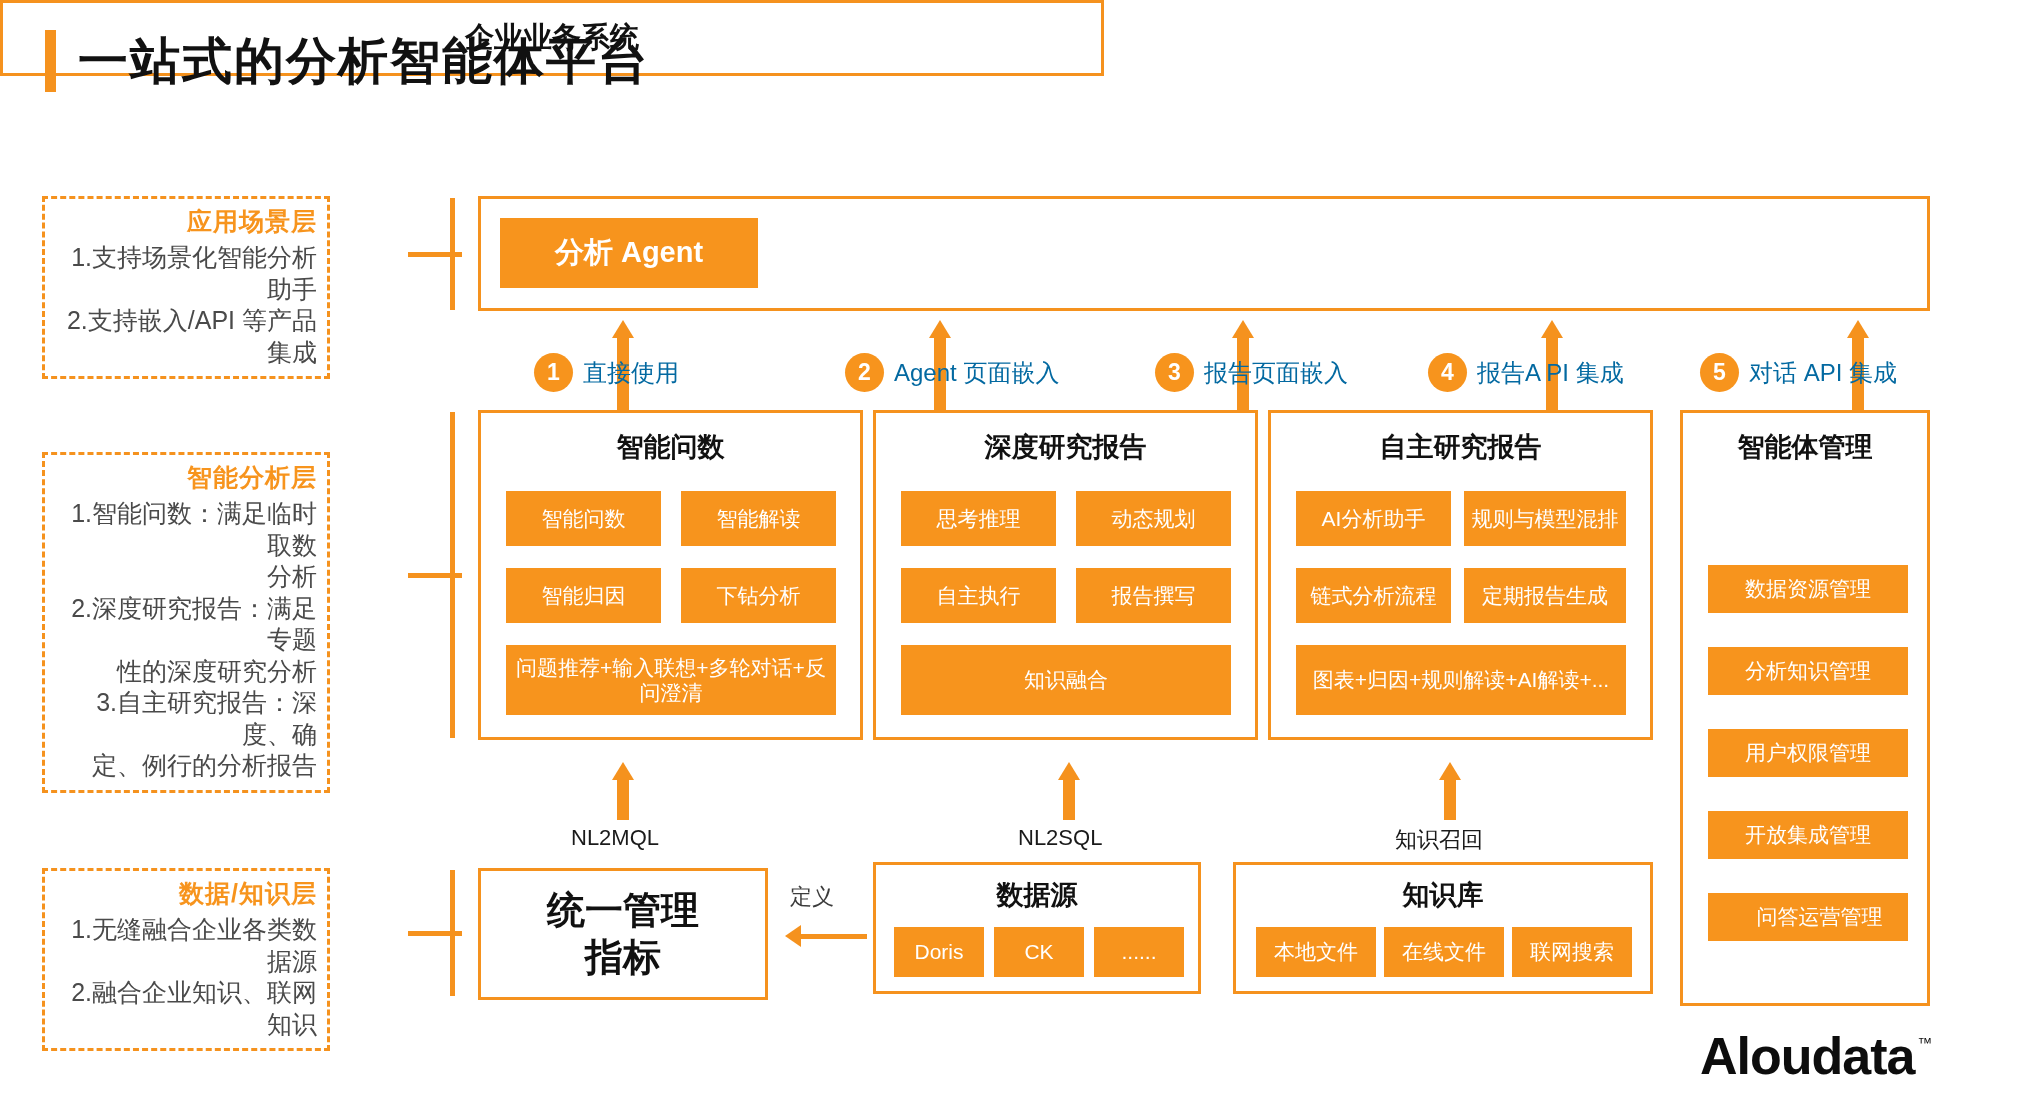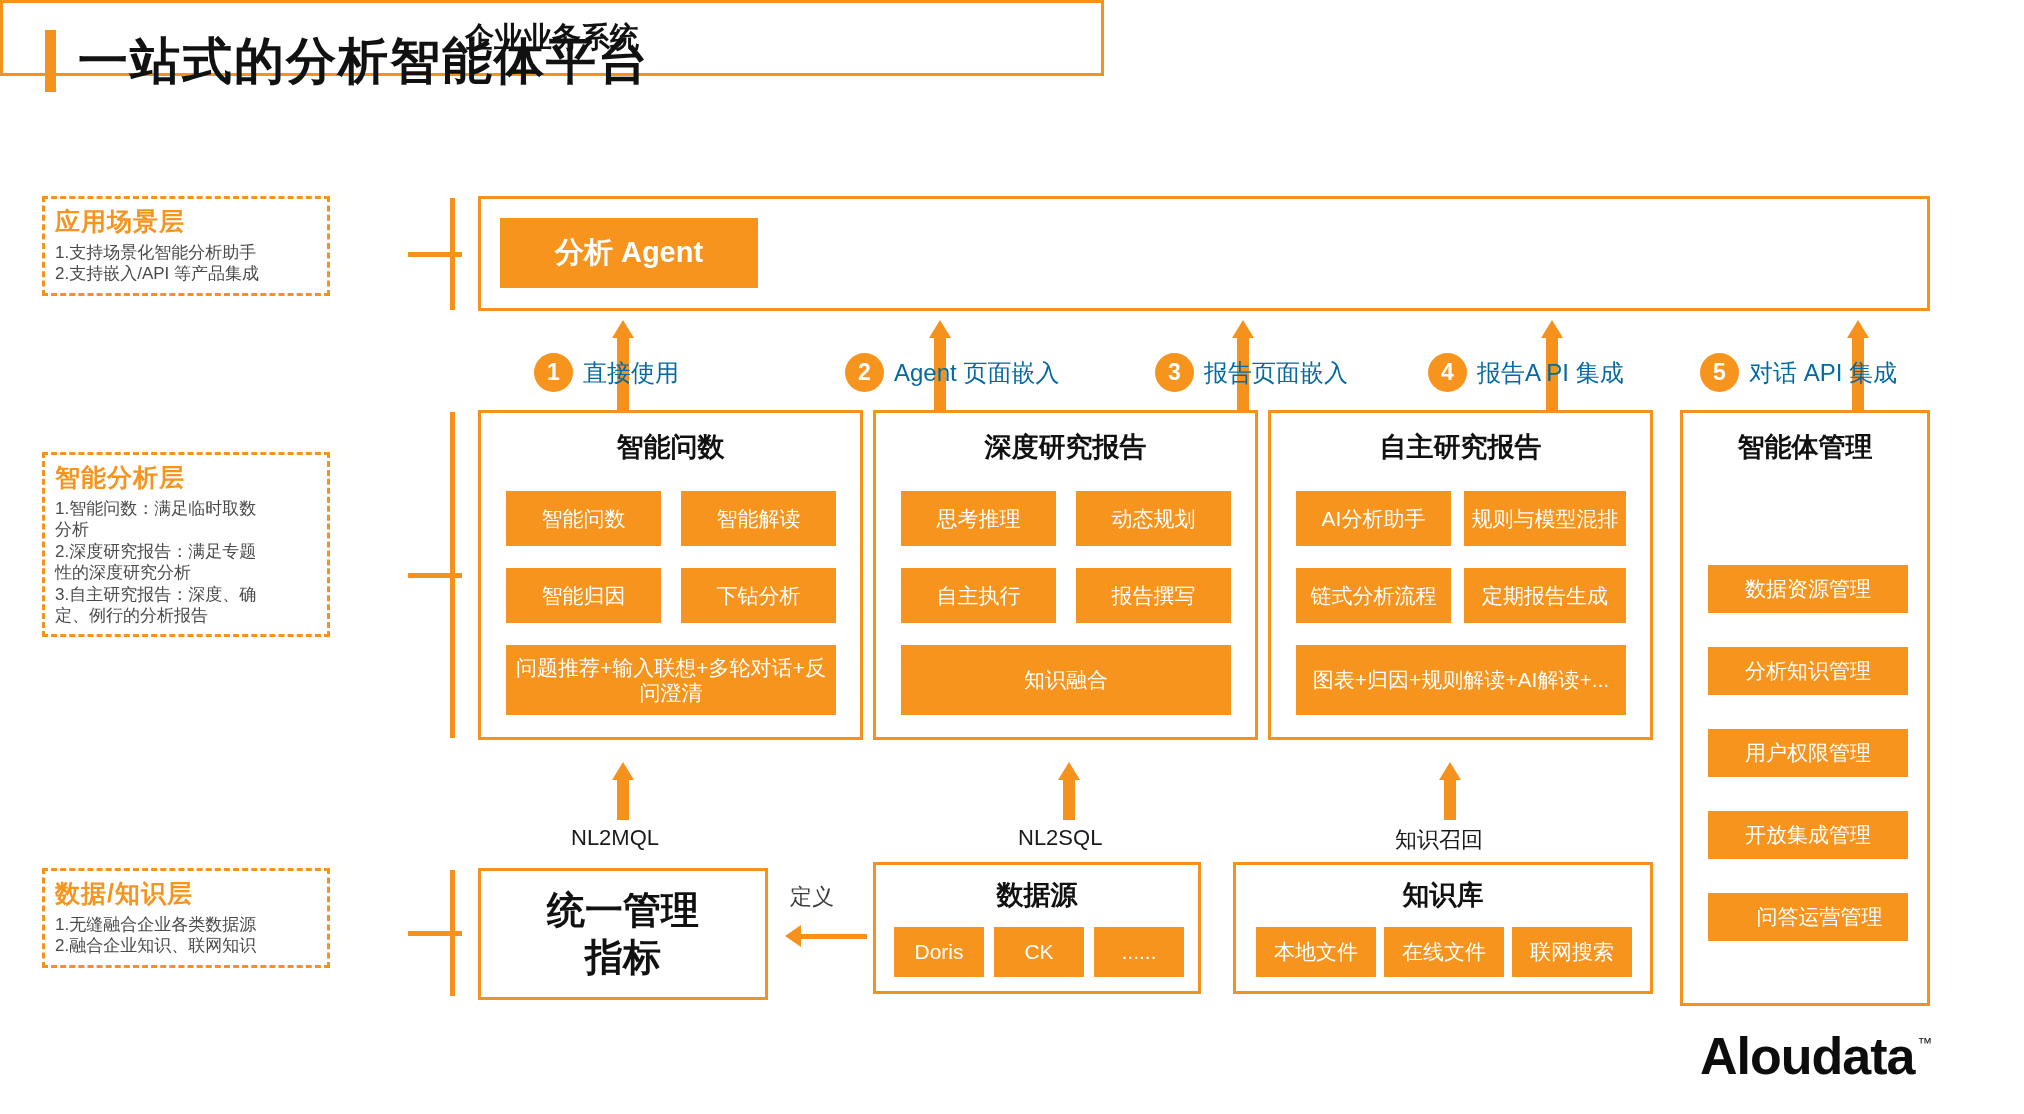--- a/index.html
+++ b/index.html
@@ -11,22 +11,22 @@
   .canvas{position:absolute;left:0;top:0;width:2024px;height:1114px;}
 
   
   .title-wrap{position:absolute;left:45px;top:30px;display:flex;align-items:center;gap:22px;}
   .title-bar{width:11px;height:62px;background:#f5921e;}
   .title-text{font-size:50px;font-weight:bold;letter-spacing:2px;color:#111111;line-height:1;}
 
   
   .legend{position:absolute;border:3px dashed #f5921e;box-sizing:border-box;
           padding:6px 10px 8px 10px;}
-  .legend-title{color:#f7941d;font-weight:bold;font-size:25px;text-align:left;margin-bottom:4px;letter-spacing:1px;}
-  .legend-item{font-size:17px;color:#4a4a4a;line-height:1.26;white-space:pre-line;}
+  .legend-title{color:#f7941d;font-weight:bold;font-size:25px;text-align:right;margin-bottom:4px;letter-spacing:1px;}
+  .legend-item{font-size:25px;color:#4a4a4a;line-height:1.26;white-space:pre-line;text-align:right;}
 
   #legend-app{left:42px;top:196px;width:288px;}
   #legend-analysis{left:42px;top:452px;width:288px;}
   #legend-data{left:42px;top:868px;width:288px;}
 
   
   .bracket{position:absolute;}
   .bracket .vbar{position:absolute;left:18px;top:0;width:5px;height:100%;background:#f5921e;}
   .bracket .stub{position:absolute;left:0;width:30px;height:5px;background:#f5921e;}
   .bracket .stub.left{left:-24px;}

